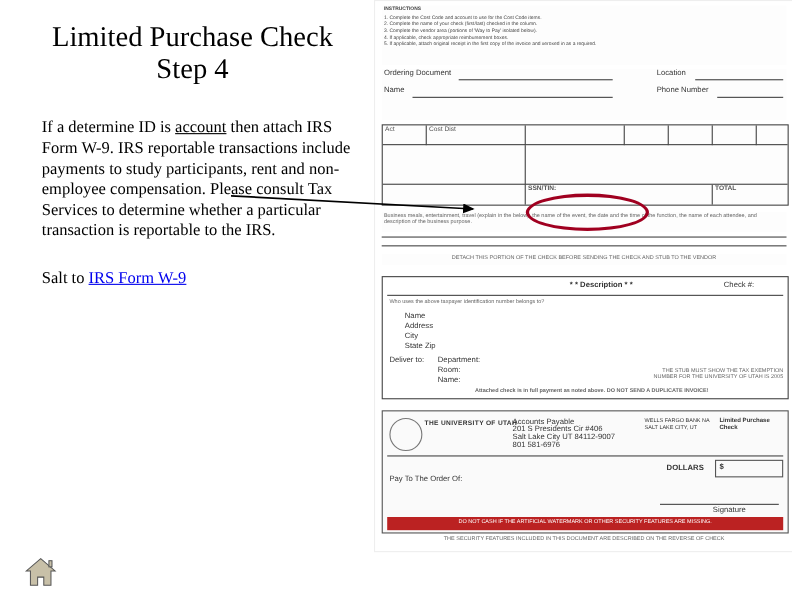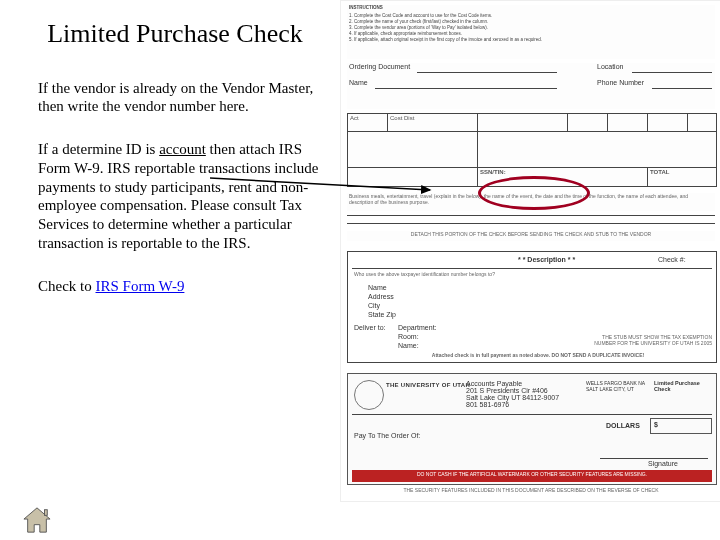--- a/index.html
+++ b/index.html
@@ -32,31 +32,31 @@
   .smalltxt{font-size:5px;font-family:Arial,sans-serif;color:#666}
 </style>
 </head>
 <body>
 
 <div class="slide">
 
   <div class="left-col">
     <h1 class="title">
       <span>Limited Purchase Check</span><br>
+      <span>Step 4</span>
     </h1>
 
     <div class="body-text">
-      <p class="para">If the vendor is already on the Vendor Master, then write the vendor number here.</p>
 
       <p class="para">
         <span>If a determine ID is </span><span class="u">account</span><span> then attach IRS Form W-9.  IRS reportable transactions include payments to study participants, rent and non-employee compensation. Please consult Tax Services to determine whether a particular transaction is reportable to the IRS.</span>
       </p>
 
       <p class="para">
-        <span>Check to </span><a href="#" class="link">IRS Form W-9</a>
+        <span>Salt to </span><a href="#" class="link">IRS Form W-9</a>
       </p>
     </div>
   </div>
 
   <div class="form-img">
 
     <div class="sec hdr">
       <div class="hdr-line" style="top:0;left:2px;font-weight:bold">INSTRUCTIONS</div>
       <div class="hdr-line" style="top:8px;left:2px">1. Complete the Cost Code and account to use for the Cost Code items.</div>
       <div class="hdr-line" style="top:14px;left:2px">2. Complete the name of your check (first/last) checked in the column.</div>

